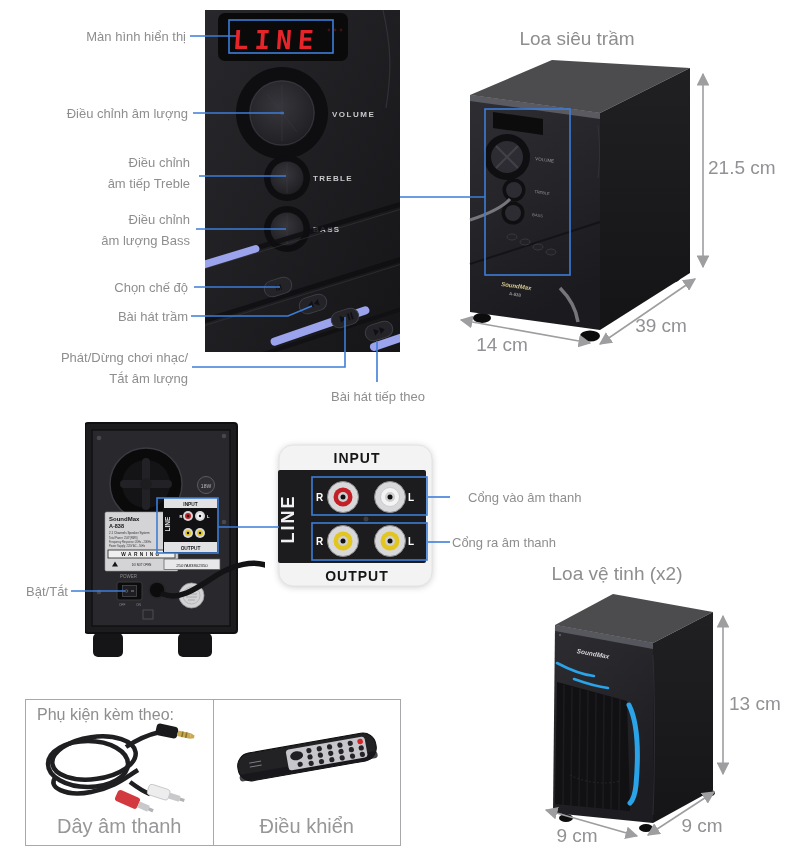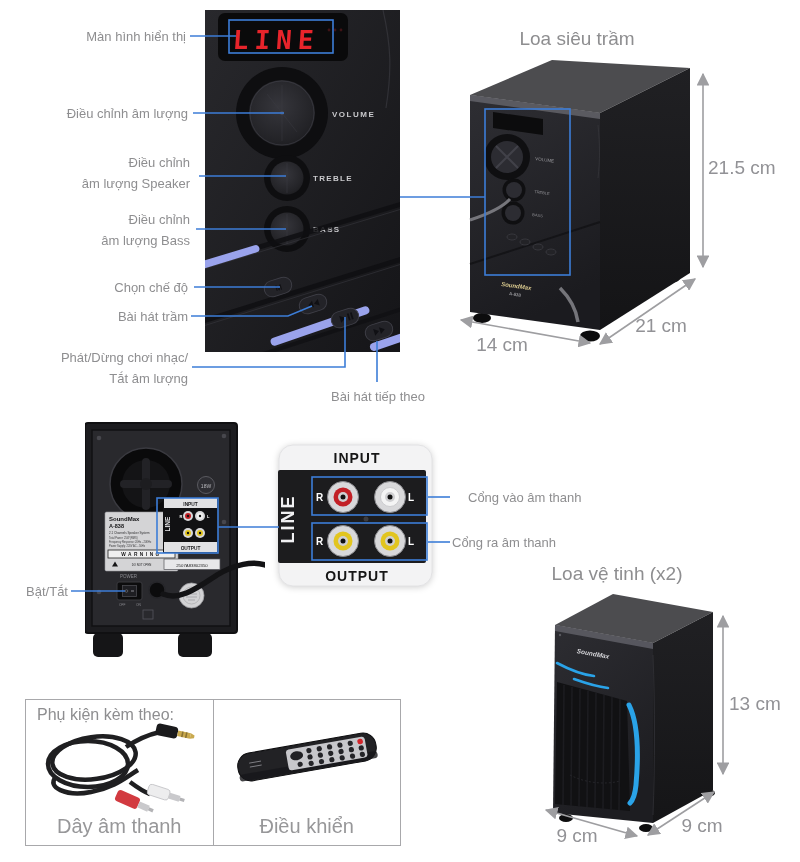--- a/index.html
+++ b/index.html
@@ -440,21 +440,21 @@
       <path d="M723,616 V774"></path>
       <path d="M648,835 L714,792"></path>
       <path d="M546,810 L637,836"></path>
     </g>
   </svg>
 
   <div class="lbl r" style="left:0;width:186px;top:26px;">Màn hình hiển thị</div>
   <div class="lbl r" style="left:0;width:188px;top:103px;">Điều chỉnh âm lượng</div>
   <div class="lbl r" style="left:0;width:190px;top:152px;">
     <span>Điều chỉnh</span><br>
-    <span>âm lượng Speaker</span>
+    <span>âm tiếp Treble</span>
   </div>
   <div class="lbl r" style="left:0;width:190px;top:209px;">
     <span>Điều chỉnh</span><br>
     <span>âm lượng Bass</span>
   </div>
   <div class="lbl r" style="left:0;width:188px;top:277px;">Chọn chế độ</div>
   <div class="lbl r" style="left:0;width:188px;top:306px;">Bài hát trầm</div>
   <div class="lbl r" style="left:0;width:188px;top:347px;">
     <span>Phát/Dừng chơi nhạc/</span><br>
     <span>Tắt âm lượng</span>
@@ -462,19 +462,19 @@
   <div class="lbl c" style="left:317px;width:122px;top:386px;">Bài hát tiếp theo</div>
   <div class="lbl" style="left:452px;top:487px;margin-left:16px;">Cổng vào âm thanh</div>
   <div class="lbl" style="left:452px;top:532px;">Cổng ra âm thanh</div>
   <div class="lbl r" style="left:0;width:68px;top:581px;">Bật/Tắt</div>
 
   <div class="title" style="left:477px;width:200px;top:28px;">Loa siêu trầm</div>
   <div class="title" style="left:517px;width:200px;top:563px;">Loa vệ tinh (x2)</div>
   <div class="lbl" style="left:25px;top:704px;font-size:16px;margin-left:12px;">Phụ kiện kèm theo:</div>
 
   <div class="dim" style="left:708px;top:157px;">21.5 cm</div>
-  <div class="dim c" style="left:611px;width:100px;top:315px;">21 cm</div>
+  <div class="dim c" style="left:611px;width:100px;top:315px;">39 cm</div>
   <div class="dim c" style="left:452px;width:100px;top:334px;">14 cm</div>
   <div class="dim" style="left:729px;top:693px;">13 cm</div>
   <div class="dim c" style="left:652px;width:100px;top:815px;">9 cm</div>
   <div class="dim c" style="left:527px;width:100px;top:825px;">9 cm</div>
 
 </div>
 
 </body></html>

